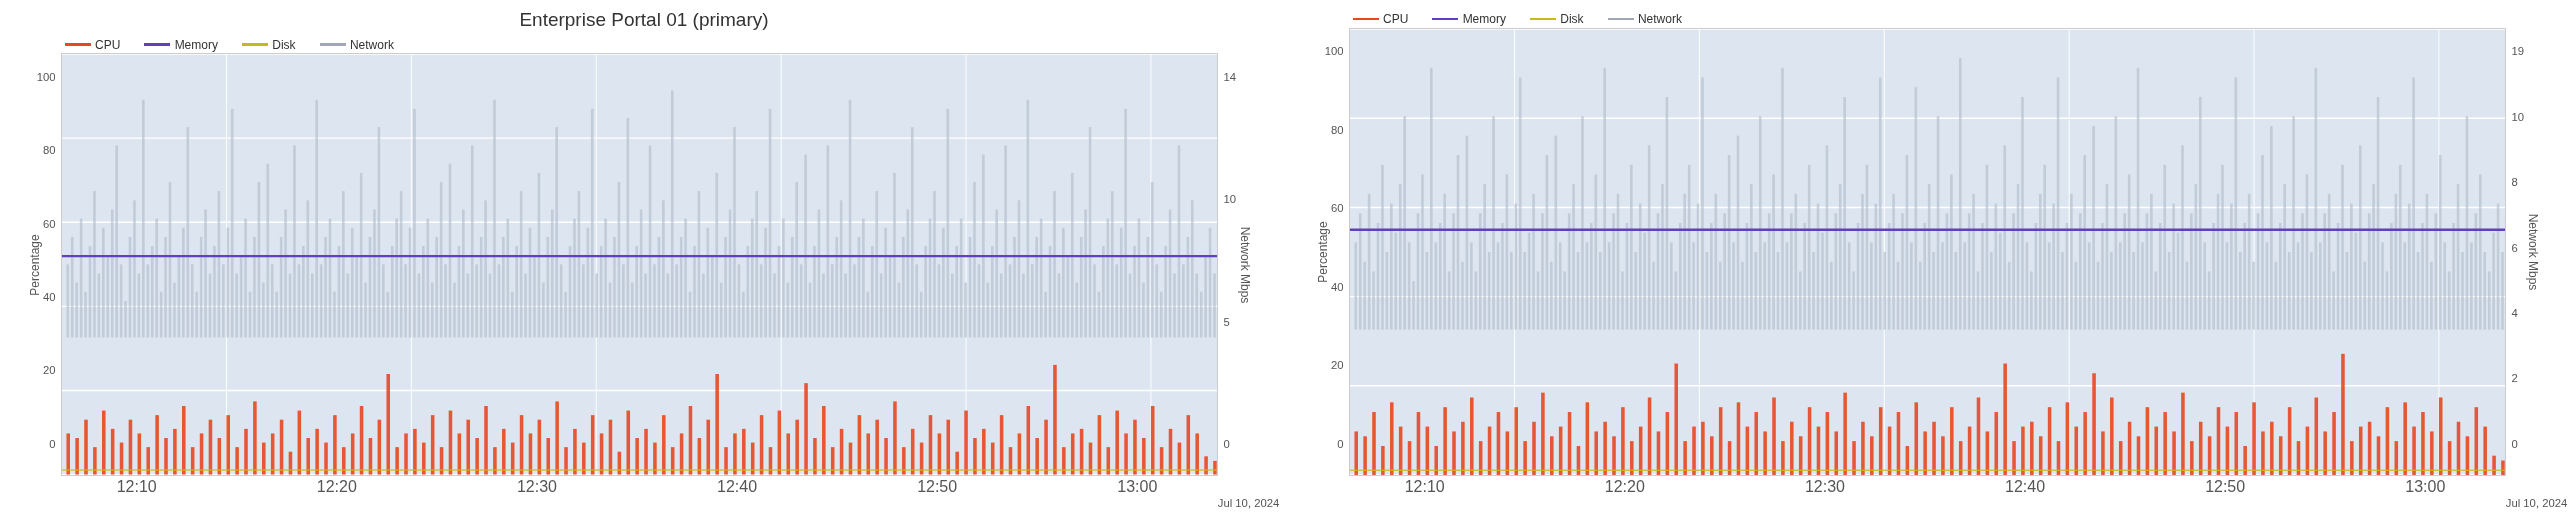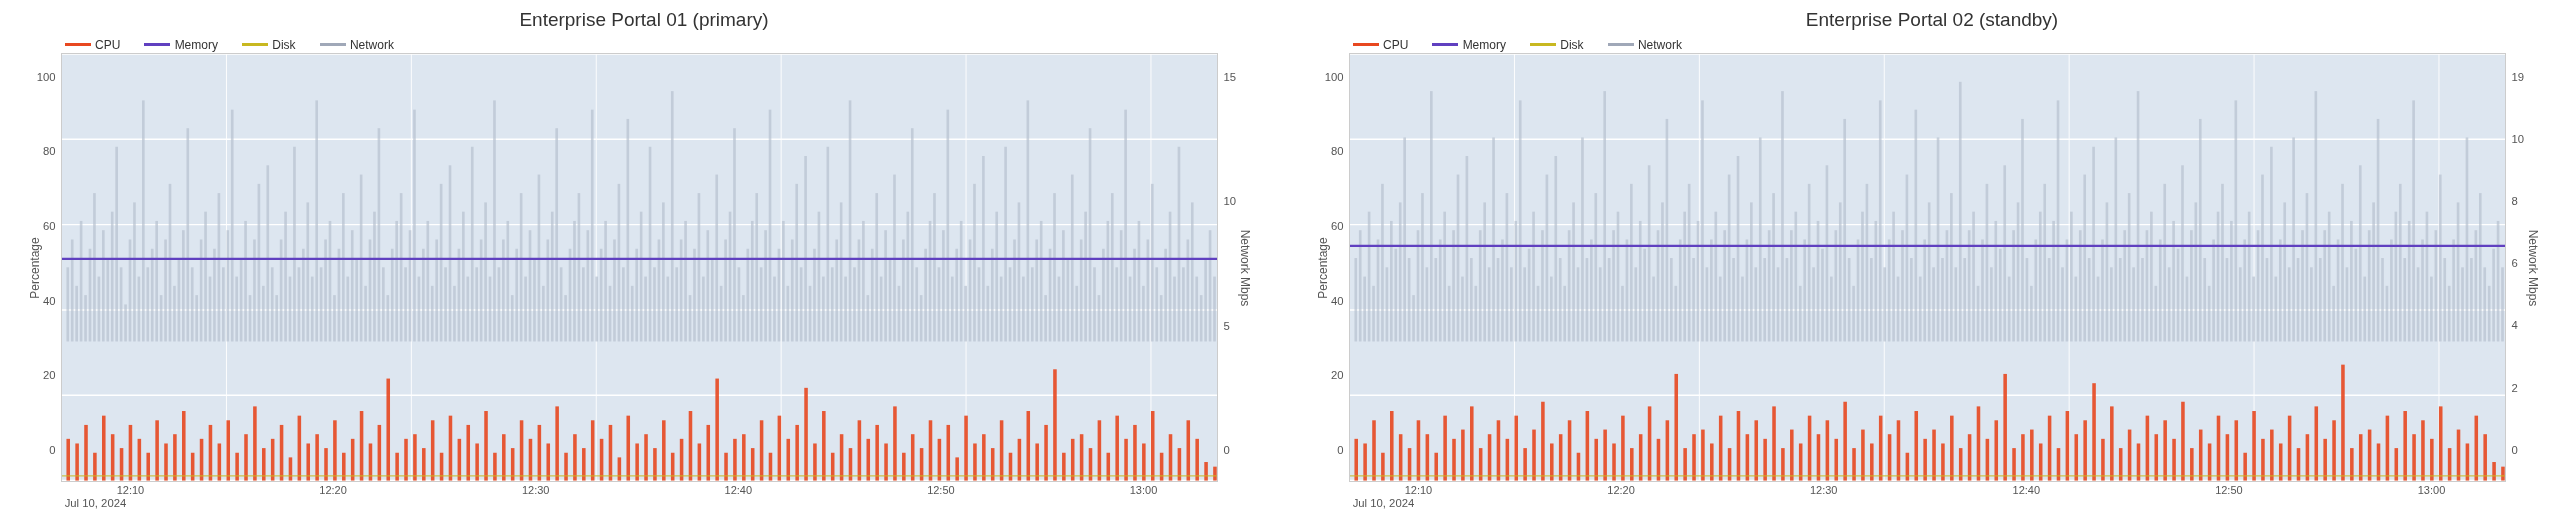--- a/index.html
+++ b/index.html
@@ -99,26 +99,26 @@
     }
     .x-axis-area {
       display: flex;
       padding: 0 61px 0 56px;
       position: relative;
     }
     .x-axis-labels {
       flex: 1;
       display: flex;
       justify-content: space-between;
-      font-size: 11px;
+      font-size: 16px;
       color: #555;
       padding-top: 1.7px;
     }
     .x-axis-date {
-      text-align: left;
+      text-align: right;
       font-size: 11.3px;
       color: #555;
       padding-top: 1.7px;
       padding-left: 56px;
     }
     svg.chart-svg {
       width: 100%;
       height: 100%;
       overflow: hidden;
     }
@@ -576,21 +576,21 @@
         </g>
 
         <line x1="0" y1="455" x2="1300" y2="455" stroke="#c8b820" stroke-width="1.5" opacity="0.8"></line>
 
         <line x1="0" y1="221" x2="1300" y2="221" stroke="#6040c0" stroke-width="2.5"></line>
       </svg>
     </div>
 
     <div class="y-axis-right">
       <span class="y-axis-label-right">Network Mbps</span>
-      <span>15</span>
+      <span>14</span>
       <span>10</span>
       <span>5</span>
       <span>0</span>
     </div>
   </div>
 
   <div class="x-axis-area">
     <div style="width:52px;"></div>
     <div class="x-axis-labels">
       <span>12:10</span>
@@ -599,21 +599,20 @@
       <span>12:40</span>
       <span>12:50</span>
       <span>13:00</span>
     </div>
     <div style="width:61px;"></div>
   </div>
   <div class="x-axis-date">Jul 10, 2024</div>
 </div>
 
 <div class="chart-container">
-  <div class="chart-title">Enterprise Portal 02 (standby)</div>
 
   <div class="legend">
     <div class="legend-item">
       <span class="legend-line" style="background:#e84820;"></span>
       <span>CPU</span>
     </div>
     <div class="legend-item">
       <span class="legend-line" style="background:#6040c0;"></span>
       <span>Memory</span>
     </div>

